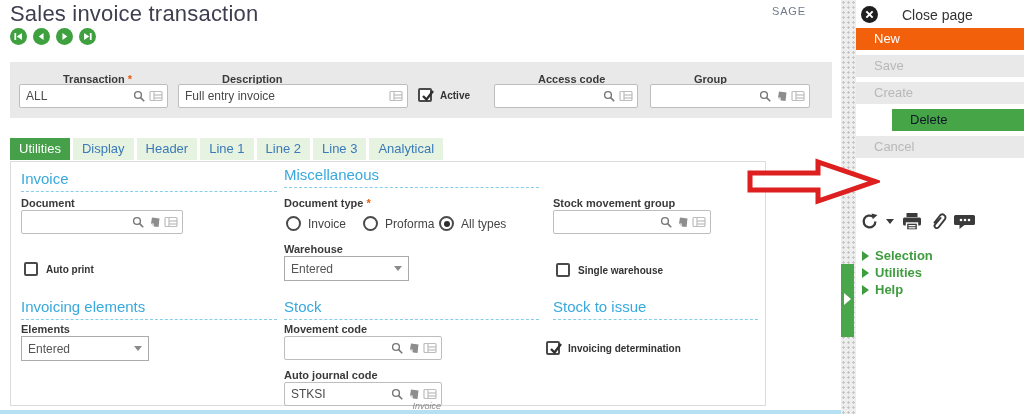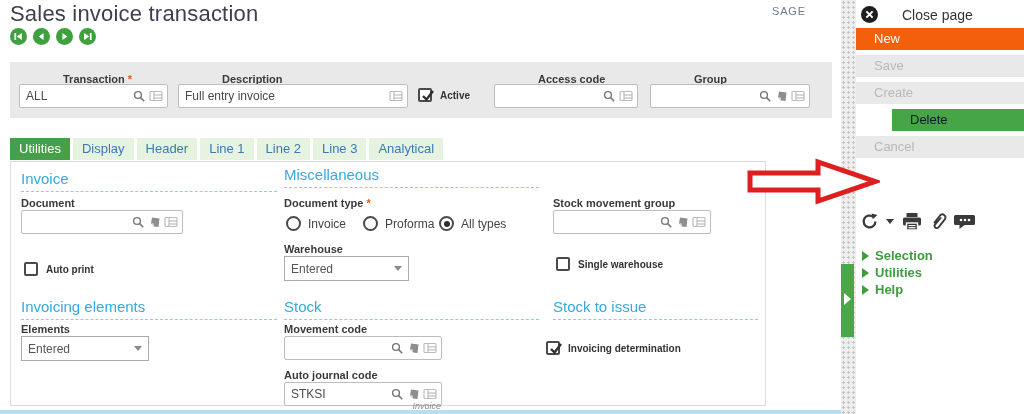--- a/index.html
+++ b/index.html
@@ -289,21 +289,21 @@
         </span>
       <span class="ficon">
           <svg width="14" height="12" viewBox="0 0 14 12">
             <rect x="1" y="1.5" width="12" height="9" rx="1" fill="none" stroke="#bdbdbd" stroke-width="1.2"></rect>
             <line x1="5" y1="1.5" x2="5" y2="10.5" stroke="#bdbdbd" stroke-width="1.2"></line>
             <line x1="5" y1="5" x2="13" y2="5" stroke="#bdbdbd" stroke-width="1.2"></line>
             <line x1="5" y1="8" x2="13" y2="8" stroke="#bdbdbd" stroke-width="1.2"></line>
           </svg>
         </span>
     </div>
-    <div class="p-abs cb-row" style="left:545px; top:95px;">
+    <div class="p-abs cb-row" style="left:545px; top:101px;">
       <span class="cb">
         
       </span>
       <span class="cb-lab">Single warehouse</span>
     </div>
 
     <div class="p-abs sec-title" style="left:10px; top:136px; width:256px;">Invoicing elements</div>
     <div class="p-abs plabel" style="left:10px; top:161px;">Elements</div>
     <div class="p-abs dropdown" style="left:10px; top:174px; width:128px;">
       <span>Entered</span>

